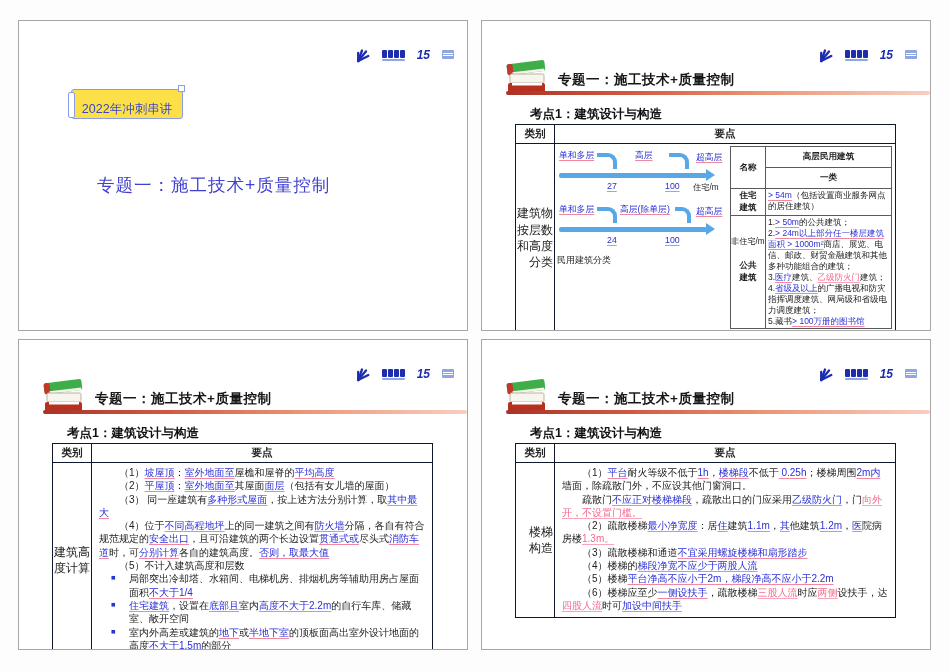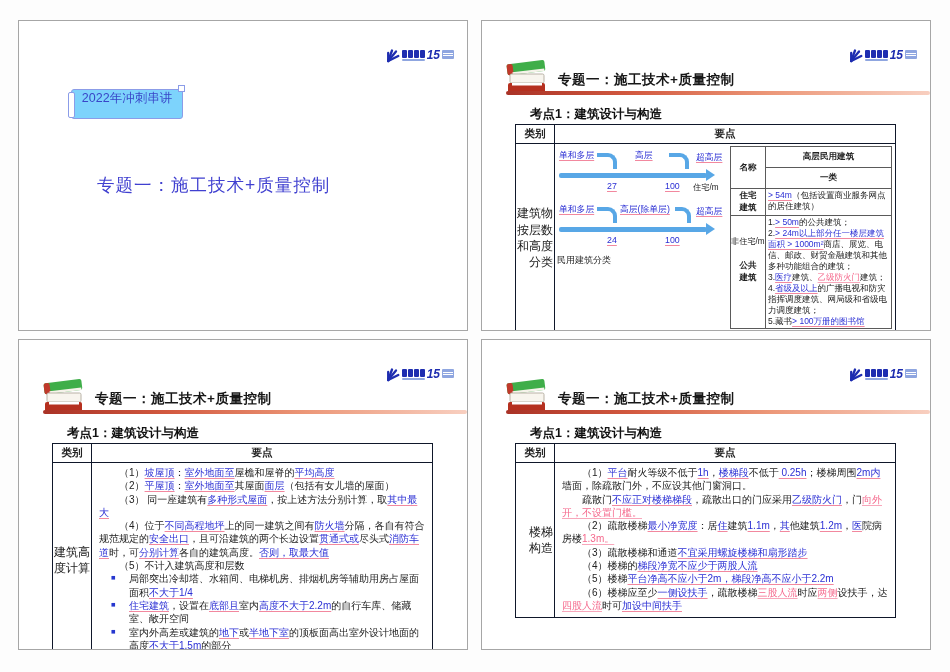--- a/index.html
+++ b/index.html
@@ -4,21 +4,21 @@
 <style>
   html,body{margin:0;padding:0;background:#fdfdfd;}
   .page{position:relative;width:950px;height:672px;background:#fdfdfd;overflow:hidden;
         font-family:"Liberation Sans","DejaVu Sans",sans-serif;}
   .slide{position:absolute;width:450px;height:311px;background:#fff;border:1px solid #a6a6a6;
          box-sizing:border-box;overflow:hidden;}
   #s1{left:18px;top:20px}  #s2{left:481px;top:20px}
   #s3{left:18px;top:339px} #s4{left:481px;top:339px}
 
   
-  .logo{position:absolute;top:26px;right:13px;display:flex;align-items:flex-start;gap:2px;height:18px;}
+  .logo{position:absolute;top:26px;right:13px;display:flex;align-items:flex-start;gap:12px;height:18px;}
   .logo .chars{display:flex;flex-direction:column;gap:1px;margin-top:3px;}
   .logo .chars .row{display:flex;gap:1px;}
   .logo .chars .row i{width:5px;height:8px;background:#1e2db0;border-radius:1px;display:block;}
   .logo .chars .sub{height:2px;background:#8fa6e0;border-radius:1px;}
   .logo .num{font-size:12px;font-weight:bold;font-style:italic;color:#1e2db0;line-height:16px;}
   .logo .badge{width:12px;height:9px;background:#8fa6e0;border-radius:1px;margin-top:3px;
                display:flex;flex-direction:column;justify-content:center;gap:1px;padding:1px;box-sizing:border-box;}
   .logo .badge i{display:block;height:1px;background:#fff;}
 
   
@@ -60,21 +60,21 @@
 
   .itbl{flex:1;border-collapse:collapse;font-size:8.5px;color:#222;margin:0 1px;table-layout:fixed;}
   .itbl td,.itbl th{border:1px solid #5a5a5a;padding:1px 2px;}
   .itbl th{font-weight:bold;text-align:center;font-size:8.6px;}
   .itbl .namec{width:30px;text-align:center;white-space:pre-line;font-weight:bold;vertical-align:middle;}
   .itbl td.cnt{vertical-align:top;line-height:1.3;}
   .itbl .ln{text-indent:0;}
 
   
   .banner{position:absolute;left:52px;top:68px;width:112px;height:30px;border:1.5px solid #8b9ce8;border-radius:3px;
-          display:flex;align-items:flex-start;justify-content:center;background:#7dd3fc;box-sizing:border-box;}
+          display:flex;align-items:flex-end;justify-content:center;background:#fde047;box-sizing:border-box;}
   .banner .txt{font-size:12.5px;color:#3946c8;white-space:nowrap;}
   .banner .roll{position:absolute;left:-4px;top:2px;width:5px;height:24px;border:1px solid #8b9ce8;border-radius:2px;background:#fff;}
   .banner .knob{position:absolute;right:-3px;top:-5px;width:5px;height:5px;border:1px solid #8b9ce8;background:#fff;}
   .s1-title{position:absolute;left:78px;top:152px;font-size:17.5px;color:#4040d0;letter-spacing:1px;white-space:nowrap;}
 </style>
 </head>
 <body>
 
 <div class="page">
 

